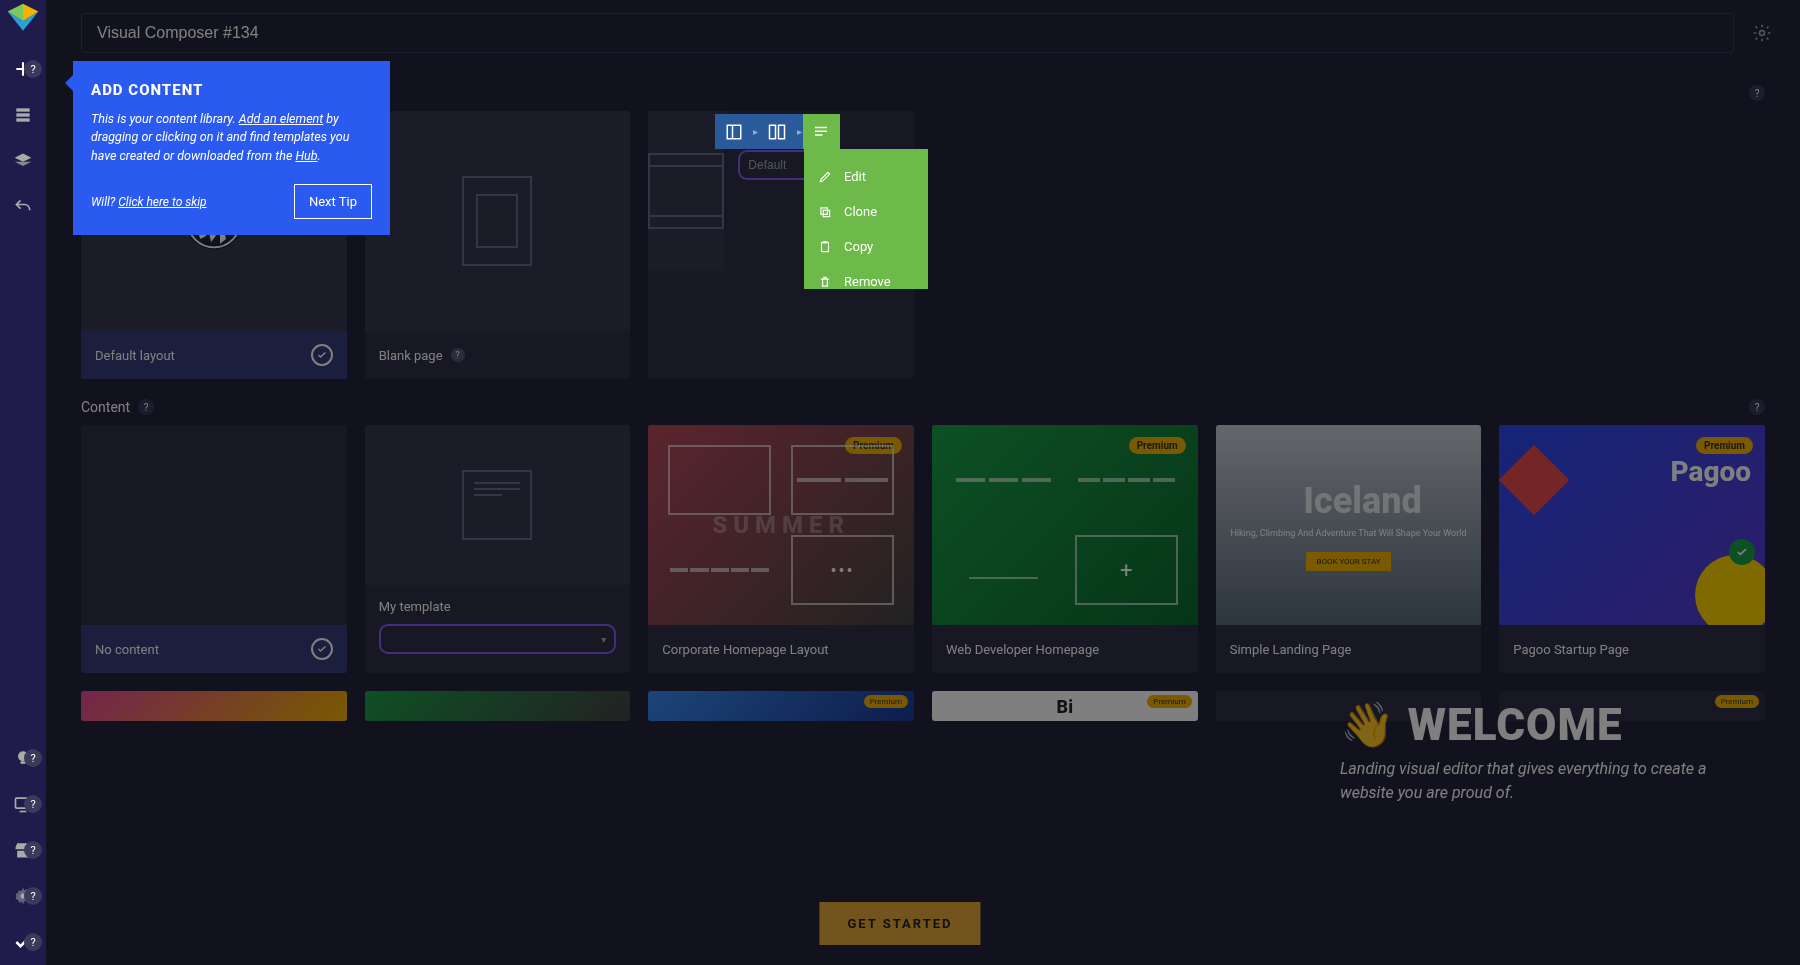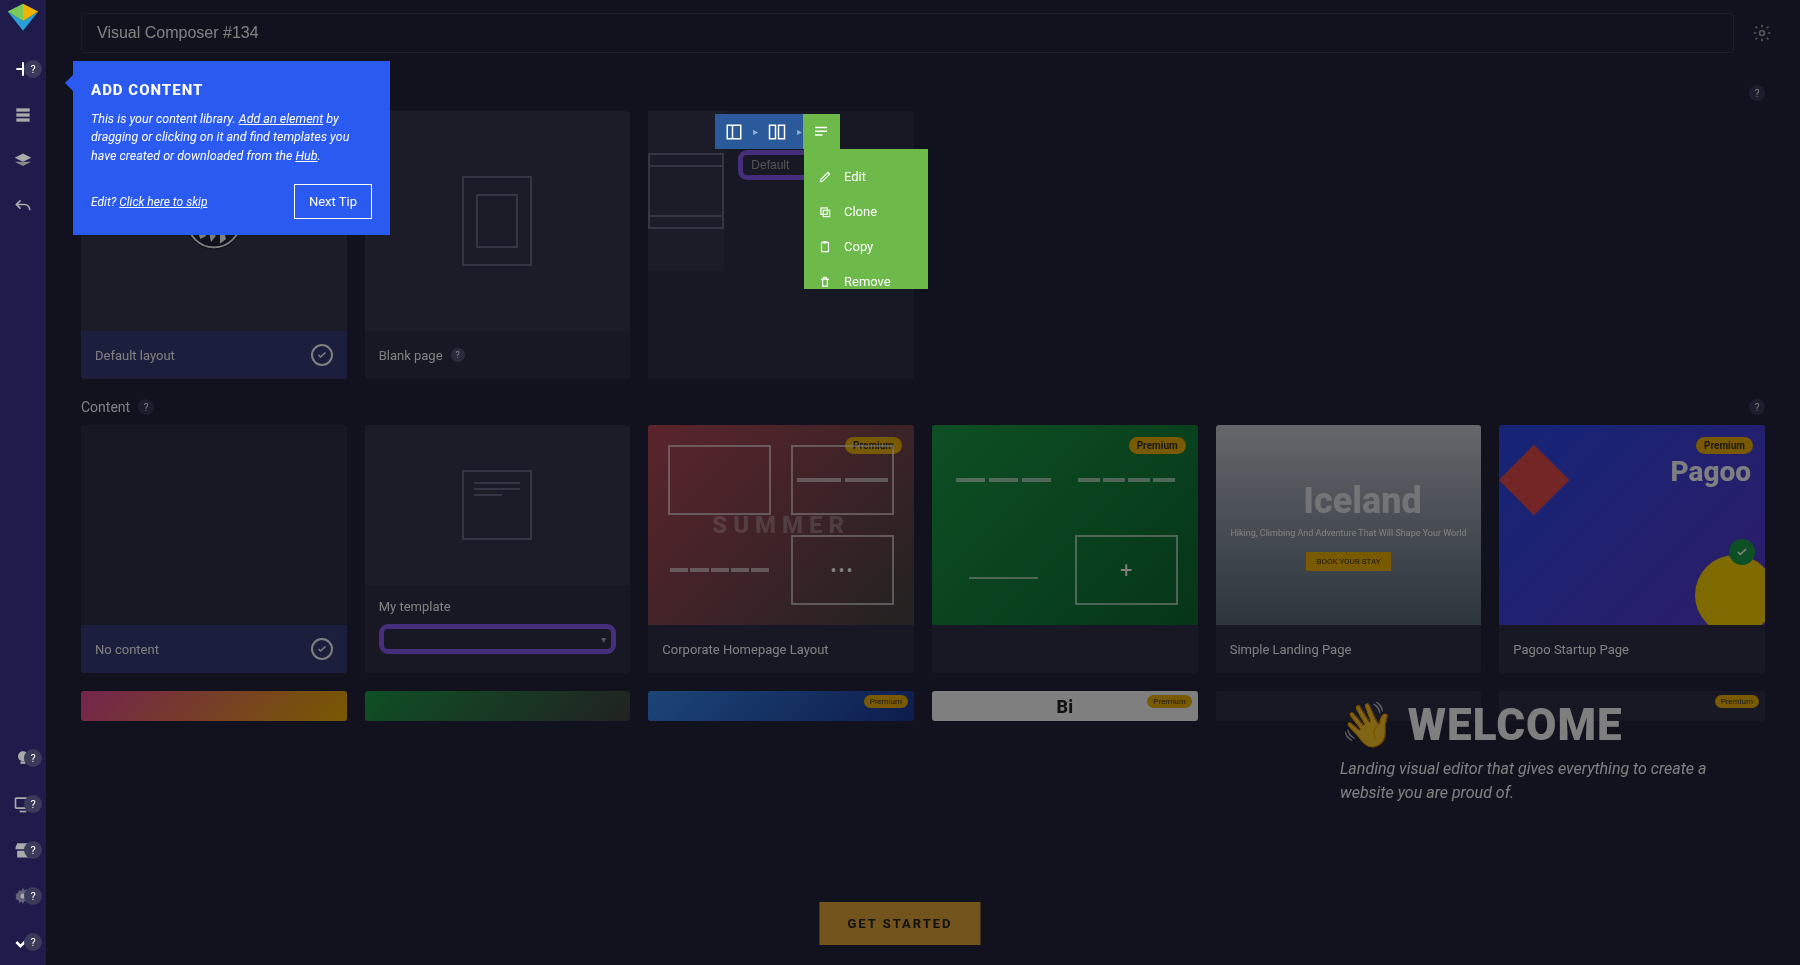--- a/index.html
+++ b/index.html
@@ -36,21 +36,21 @@
 .card-footer .check { width: 22px; height: 22px; border-radius: 50%; border: 2px solid #fff; display: flex; align-items: center; justify-content: center; margin-left: auto; }
 .card-footer .ftr-info { width: 14px; height: 14px; border-radius: 50%; background: #55577a; display: flex; align-items: center; justify-content: center; font-size: 9px; }
 
 .layout-grid .card-preview.tall { height: 220px; }
 
 .wp-logo-svg { width: 60px; height: 60px; }
 .blank-rect { width: 70px; height: 90px; border: 2px solid #6a6a8a; display: flex; align-items: center; justify-content: center; }
 .blank-rect::after { content: ""; width: 38px; height: 50px; border: 2px solid #6a6a8a; }
 
 .custom-body { padding: 14px; }
-.mini-select { height: 30px; border: 5px solid #8b5cf6; background: #2e3048; color: #aaa; width: 100%; font-size: 12px; padding: 0 8px; border-radius: 9px; appearance: none; position: relative; }
+.mini-select { height: 30px; border: 2px solid #8b5cf6; background: #2e3048; color: #aaa; width: 100%; font-size: 12px; padding: 0 8px; border-radius: 9px; appearance: none; position: relative; }
 .select-wrap { position: relative; margin-top: 10px; }
 .select-wrap::after { content: "▾"; position: absolute; right: 10px; top: 50%; transform: translateY(-50%); color: #aaa; font-size: 10px; pointer-events: none; }
 
 .custom-preview-inner { width: 76px; height: 76px; border: 2px solid #6a6a8a; display: flex; flex-direction: column; }
 .custom-preview-inner .bar { height: 12px; border-bottom: 2px solid #6a6a8a; }
 .custom-preview-inner .bar:last-child { border-top: 2px solid #6a6a8a; border-bottom: none; margin-top: auto; }
 .custom-preview-inner .mid { flex: 1; }
 
 .template-preview-inner { width: 70px; height: 70px; border: 2px solid #6a6a8a; display: flex; flex-direction: column; padding: 10px; gap: 4px; }
 .template-preview-inner .line { height: 2px; background: #6a6a8a; }
@@ -352,20 +352,23 @@
               </div>
             <div class="overlay-cell txt-lines">
                 <div></div>
                 <div></div>
                 <div></div>
                 <div></div>
               </div>
             <div class="overlay-cell plus">+</div>
           </div>
         </div>
+        <div class="card-footer plain">
+          <span>Web Developer Homepage</span>
+        </div>
       </div>
 
       <div class="card">
         <div class="card-preview">
           <div class="img-preview iceland">
             <div class="big">Iceland</div>
             <div class="sub">Hiking, Climbing And Adventure That Will Shape Your World</div>
             <div class="btn">BOOK YOUR STAY</div>
           </div>
         </div>
@@ -484,17 +487,17 @@
 
 <div class="page-dim"></div>
 
 <div class="tooltip-box">
   <div class="tooltip-title">ADD CONTENT</div>
   <div class="tooltip-body">
     <span>This is your content library. </span><a href="#">Add an element</a><span> by dragging or clicking on it and find templates you have created or downloaded from the </span><a href="#">Hub</a><span>.</span>
   </div>
   <div class="tooltip-footer">
     <span class="done">
-      <span>Edit? </span><a href="#">Click here to skip</a>
+      <span>Will? </span><a href="#">Click here to skip</a>
     </span>
     <span class="next-btn">Next Tip</span>
   </div>
 </div>
 
 </body></html>

